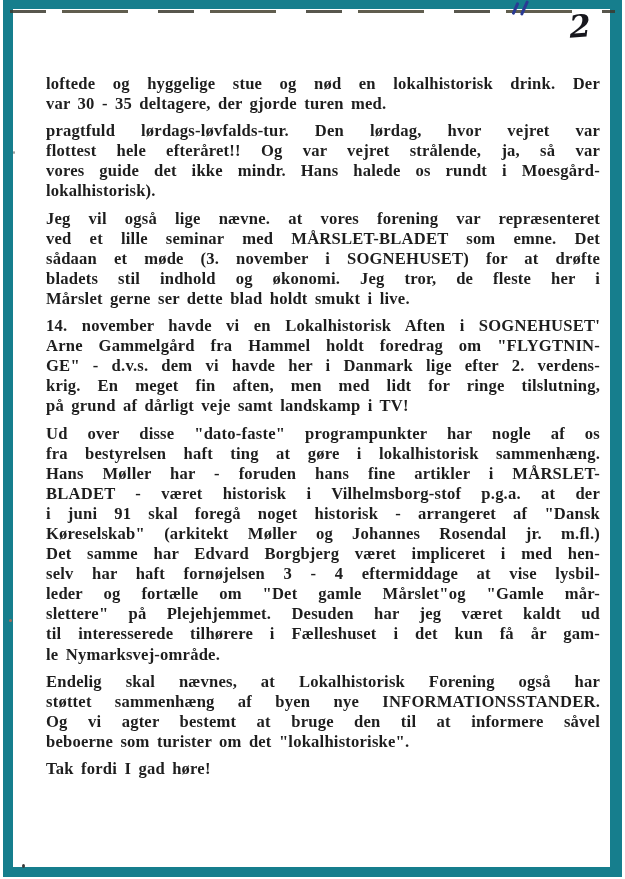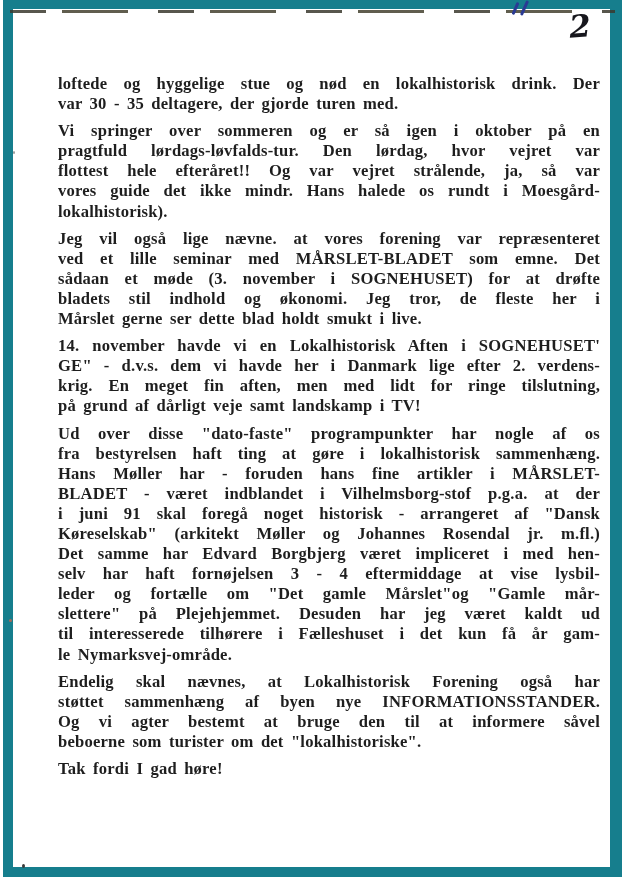--- a/index.html
+++ b/index.html
@@ -74,21 +74,21 @@
     transform: rotate(-4deg);
   }
   
   .text-area {
     position: absolute;
     left: 42px;
     top: 74px;
     width: 558px;
     color: #1e1e1e;
   }
-  .para { margin: 0 0 7px 16px; }
+  .para { margin: 0 0 7px 4px; }
   .line {
     font-size: 16.6px;
     line-height: 20.1px;
     font-weight: 700;
     letter-spacing: 0.2px;
     word-spacing: 3px;
     white-space: normal;
     text-align: justify;
     text-align-last: justify;
   }
@@ -117,44 +117,44 @@
   </div>
 
   <div class="page-number">2</div>
 
   <main class="text-area">
       <div class="para">
         <div class="line">loftede og hyggelige stue og nød en lokalhistorisk drink. Der</div>
         <div class="line last">var 30 - 35 deltagere, der gjorde turen med.</div>
       </div>
       <div class="para">
-        <div class="line">Vi springer over sommeren og er så igen i oktober på en</div>
         <div class="line">pragtfuld lørdags-løvfalds-tur. Den lørdag, hvor vejret var</div>
         <div class="line">flottest hele efteråret!! Og var vejret strålende, ja, så var</div>
         <div class="line">vores guide det ikke mindr. Hans halede os rundt i Moesgård-</div>
         <div class="line last">lokalhistorisk).</div>
       </div>
       <div class="para">
         <div class="line">Jeg vil også lige nævne. at vores forening var repræsenteret</div>
         <div class="line">ved et lille seminar med MÅRSLET-BLADET som emne. Det</div>
         <div class="line">sådaan et møde (3. november i SOGNEHUSET) for at drøfte</div>
         <div class="line">bladets stil indhold og økonomi. Jeg tror, de fleste her i</div>
         <div class="line last">Mårslet gerne ser dette blad holdt smukt i live.</div>
       </div>
       <div class="para">
         <div class="line">14. november havde vi en Lokalhistorisk Aften i SOGNEHUSET'</div>
+        <div class="line">Arne Gammelgård fra Hammel holdt foredrag om "FLYGTNIN-</div>
         <div class="line">GE" - d.v.s. dem vi havde her i Danmark lige efter 2. verdens-</div>
         <div class="line">krig. En meget fin aften, men med lidt for ringe tilslutning,</div>
         <div class="line last">på grund af dårligt veje samt landskamp i TV!</div>
       </div>
       <div class="para">
         <div class="line">Ud over disse "dato-faste" programpunkter har nogle af os</div>
         <div class="line">fra bestyrelsen haft ting at gøre i lokalhistorisk sammenhæng.</div>
         <div class="line">Hans Møller har - foruden hans fine artikler i MÅRSLET-</div>
-        <div class="line">BLADET - været indblandet i Vilhelmsborg-stof p.g.a. at der</div>
+        <div class="line">BLADET - været historisk i Vilhelmsborg-stof p.g.a. at der</div>
         <div class="line">i juni 91 skal foregå noget historisk - arrangeret af "Dansk</div>
         <div class="line">Køreselskab" (arkitekt Møller og Johannes Rosendal jr. m.fl.)</div>
         <div class="line">Det samme har Edvard Borgbjerg været impliceret i med hen-</div>
         <div class="line">selv har haft fornøjelsen 3 - 4 eftermiddage at vise lysbil-</div>
         <div class="line">leder og fortælle om "Det gamle Mårslet"og "Gamle mår-</div>
         <div class="line">slettere" på Plejehjemmet. Desuden har jeg været kaldt ud</div>
         <div class="line">til interesserede tilhørere i Fælleshuset i det kun få år gam-</div>
         <div class="line last">le Nymarksvej-område.</div>
       </div>
       <div class="para">

